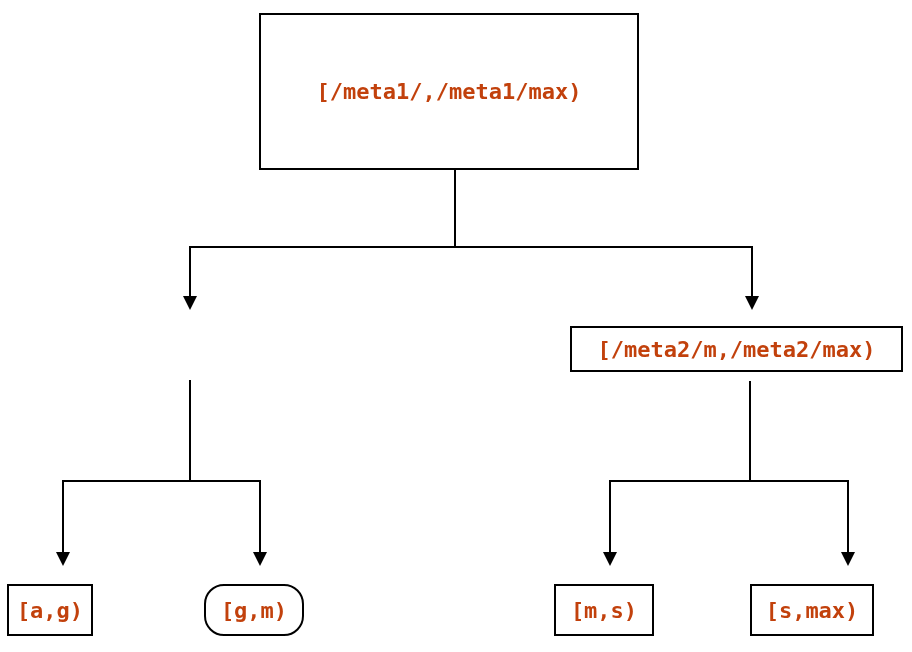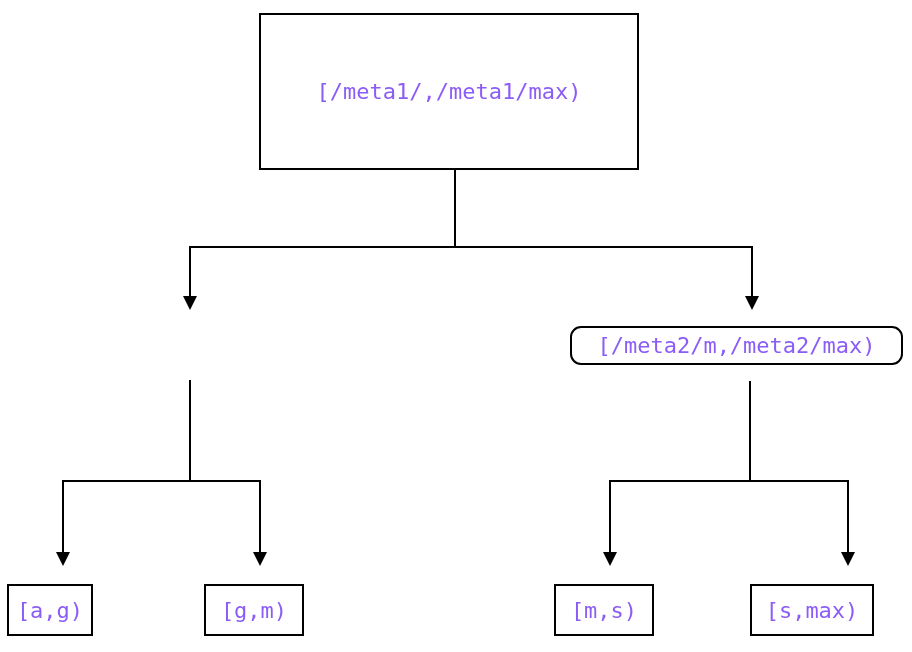--- a/index.html
+++ b/index.html
@@ -13,26 +13,26 @@
     height: 652px;
     background: #ffffff;
     overflow: hidden;
     font-family: "DejaVu Sans Mono", monospace;
   }
   .node {
     position: absolute;
     box-sizing: border-box;
     border: 2px solid #000000;
     background: #ffffff;
-    color: #8b5cf6;
+    color: #c2410c;
     display: flex;
     align-items: center;
     justify-content: center;
     font-size: 22px;
-    font-weight: normal;
+    font-weight: bold;
     white-space: nowrap;
   }
   .line {
     position: absolute;
     background: #000000;
   }
   .arrow-down {
     position: absolute;
     width: 0;
     height: 0;
@@ -42,25 +42,25 @@
   }
 </style>
 </head>
 <body>
 
 <div class="canvas">
 
   <div class="node" style="left:259px; top:13px; width:380px; height:157px;">[/meta1/,/meta1/max)</div>
 
 
-  <div class="node" style="left:570px; top:326px; width:333px; height:39px;border-radius:11px;">[/meta2/m,/meta2/max)</div>
+  <div class="node" style="left:570px; top:326px; width:333px; height:46px;">[/meta2/m,/meta2/max)</div>
 
   <div class="node" style="left:7px; top:584px; width:86px; height:52px;">[a,g)</div>
 
-  <div class="node" style="left:204px; top:584px; width:100px; height:52px;">[g,m)</div>
+  <div class="node" style="left:204px; top:584px; width:100px; height:52px;border-radius:20px;">[g,m)</div>
 
   <div class="node" style="left:554px; top:584px; width:100px; height:52px;text-align:right;">[m,s)</div>
 
   <div class="node" style="left:750px; top:584px; width:124px; height:52px;">[s,max)</div>
 
   <div class="line" style="left:454px; top:170px; width:2px; height:78px;"></div>
   <div class="line" style="left:189px; top:246px; width:564px; height:2px;"></div>
   <div class="line" style="left:189px; top:246px; width:2px; height:50px;"></div>
   <div class="arrow-down" style="left:183px; top:296px;"></div>
   <div class="line" style="left:751px; top:246px; width:2px; height:50px;"></div>

